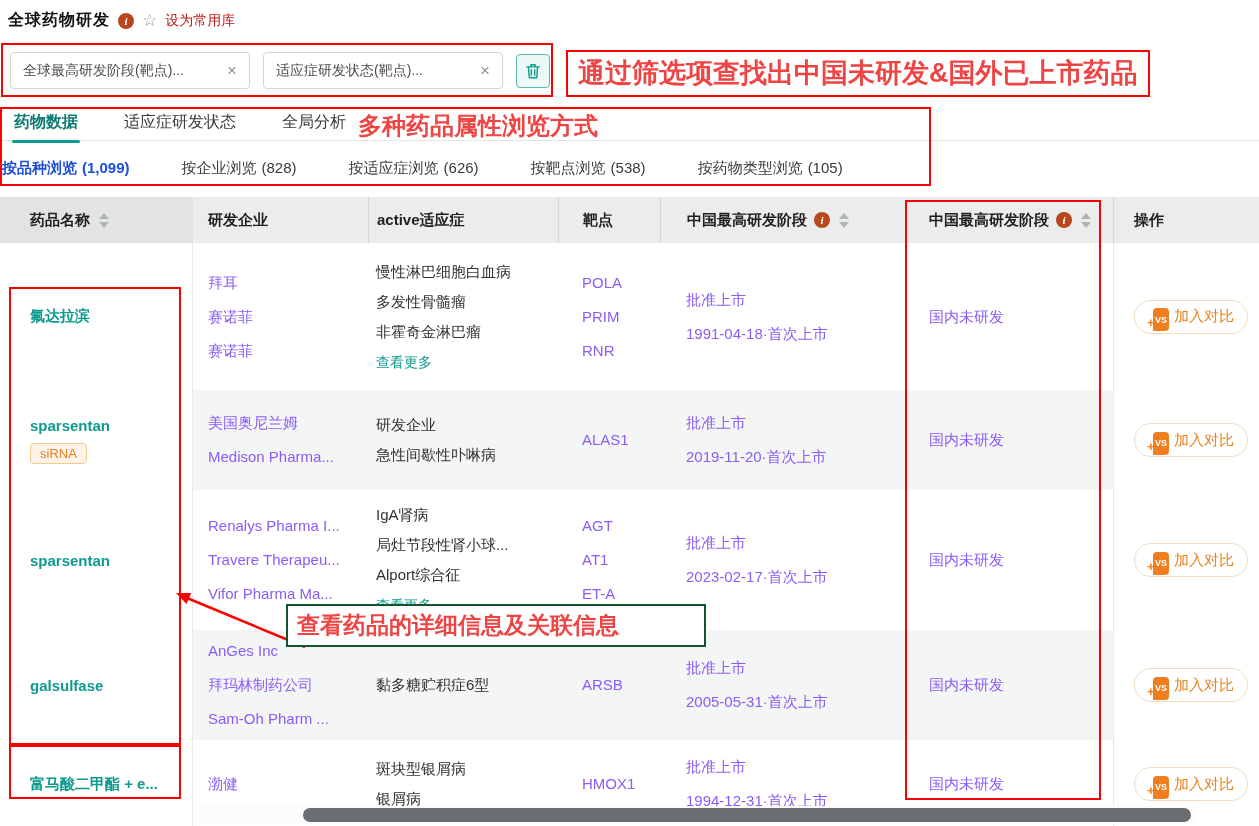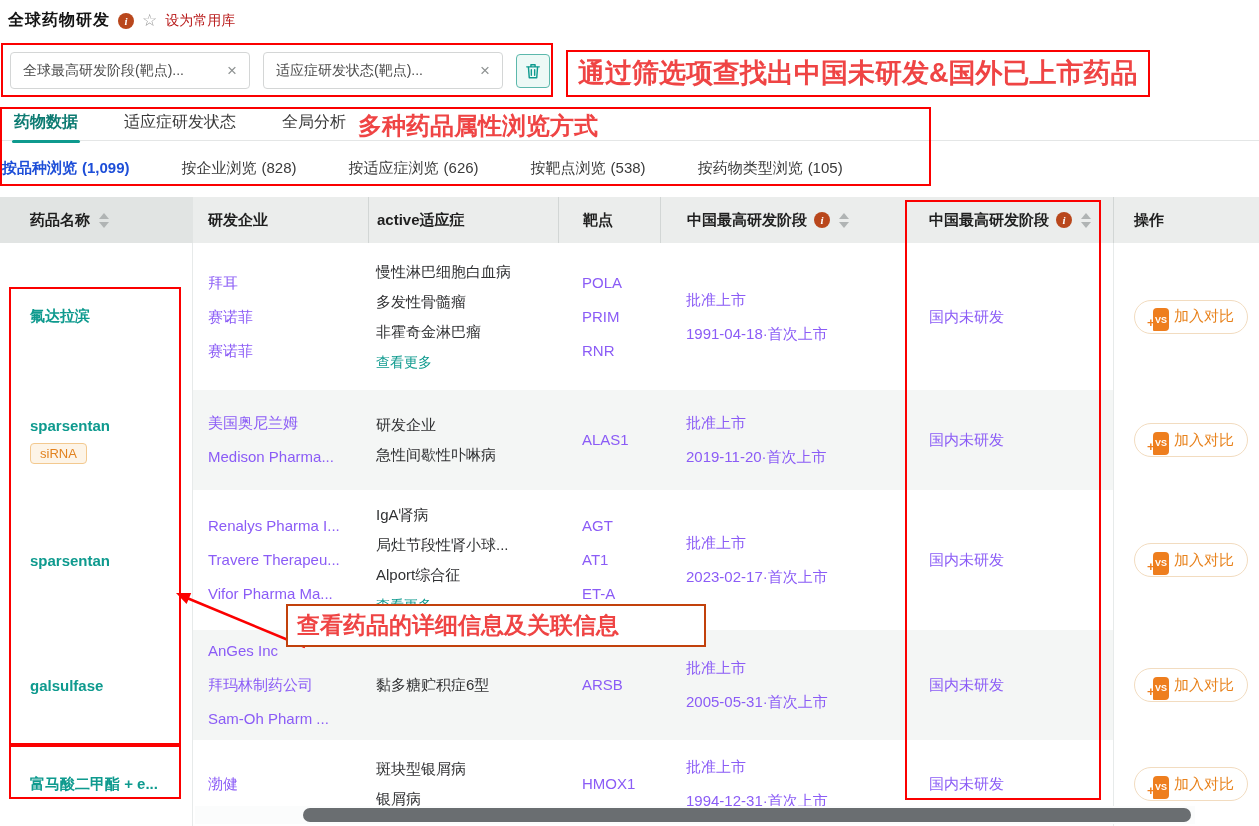--- a/index.html
+++ b/index.html
@@ -82,21 +82,21 @@
   .redbox { position:absolute; border:2px solid #fb0000; pointer-events:none; z-index:40; }
   #rb-filter { left:1px;   top:43px;  width:552px; height:54px; }
   #rb-tabs   { left:0;     top:107px; width:931px; height:79px; }
   #rb-col6   { left:905px; top:200px; width:196px; height:600px; }
   #rb-drugA  { left:9px;   top:287px; width:172px; height:458px; }
   #rb-drugB  { left:9px;   top:745px; width:172px; height:54px; }
   .note { color:#ef4444; font-weight:bold; z-index:45; position:absolute; white-space:nowrap; }
   #note-filter { left:566px; top:50px; height:47px; border:2px solid #fb0000; font-size:27px;
                  line-height:43px; padding:0 10px; }
   #note-browse { left:358px; top:110px; font-size:24px; }
-  #note-detail { left:286px; top:604px; width:420px; border:2px solid #c2410c; background:#fff;
+  #note-detail { left:286px; top:604px; width:420px; border:2px solid #14532d; background:#fff;
                  font-size:23px; line-height:33px; padding:3px 9px; }
   #arrow-svg { position:absolute; left:150px; top:575px; width:170px; height:90px; z-index:44; pointer-events:none; }
 
   
   .hs-track { position:absolute; left:195px; top:806px; width:1000px; height:18px; background:#fbfcfc; z-index:30; }
   .hs-thumb { position:absolute; left:303px; top:808px; width:888px; height:14px; background:#6a6e71;
               border-radius:7px; z-index:31; cursor:pointer; }
 </style>
 </head>
 <body>

